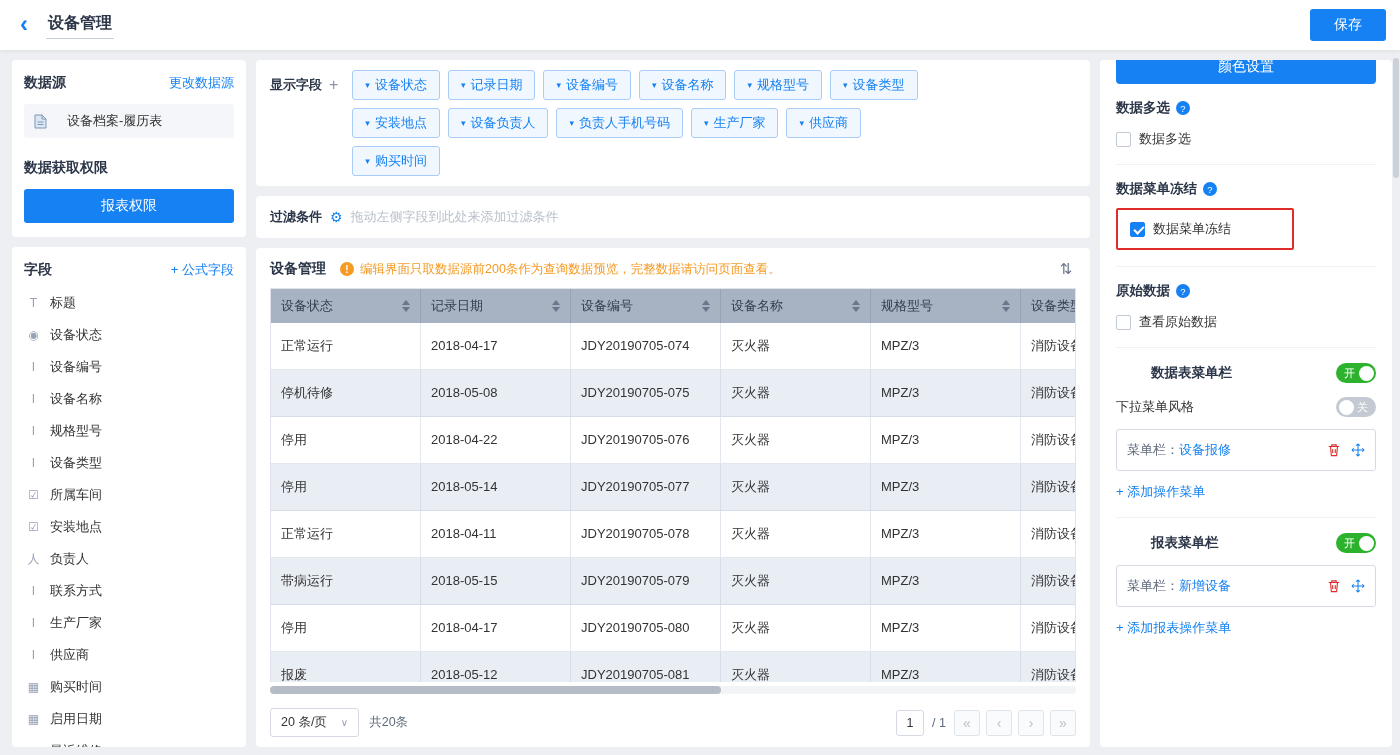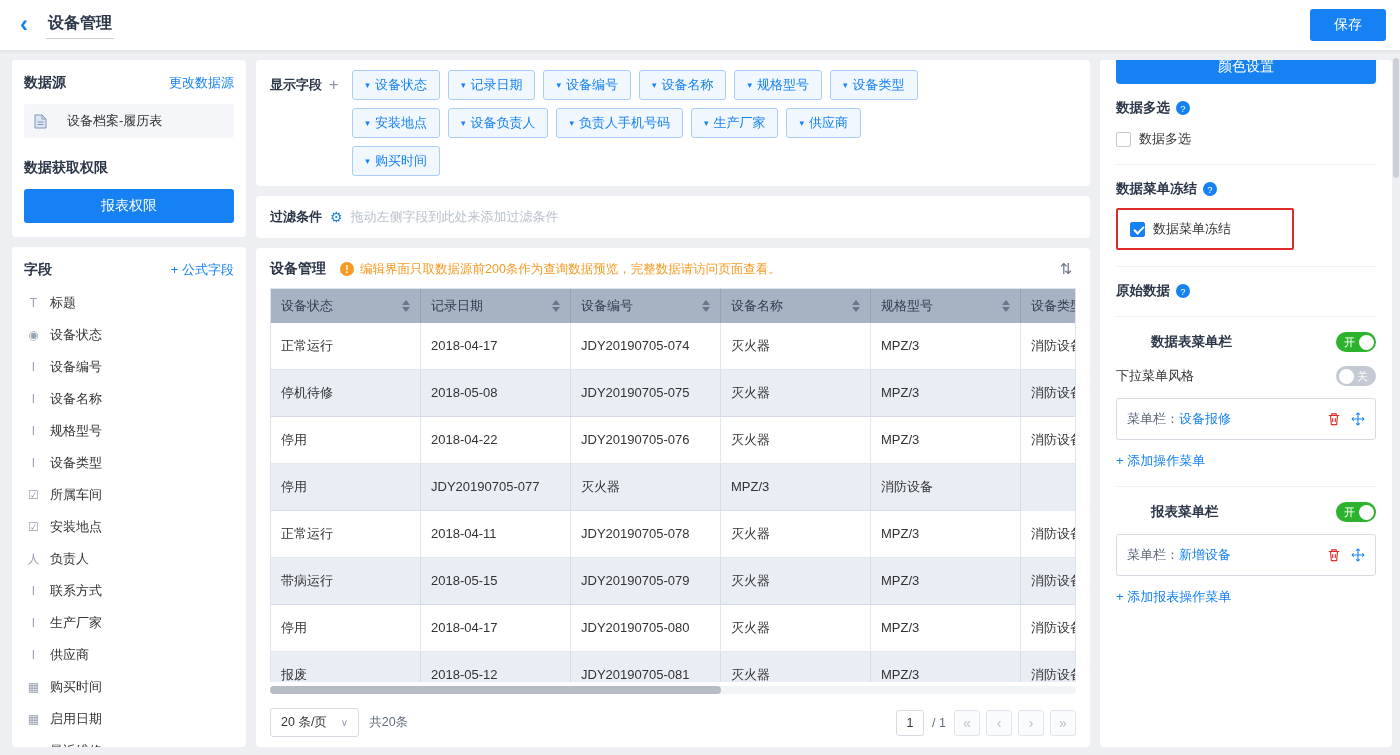--- a/index.html
+++ b/index.html
@@ -342,20 +342,21 @@
               <div class="tr">
                 <div class="td">停用</div>
                 <div class="td">2018-04-22</div>
                 <div class="td">JDY20190705-076</div>
                 <div class="td">灭火器</div>
                 <div class="td">MPZ/3</div>
                 <div class="td">消防设备</div>
               </div>
               <div class="tr even">
                 <div class="td">停用</div>
+                <div class="td">2018-05-14</div>
                 <div class="td">JDY20190705-077</div>
                 <div class="td">灭火器</div>
                 <div class="td">MPZ/3</div>
                 <div class="td">消防设备</div>
               </div>
               <div class="tr">
                 <div class="td">正常运行</div>
                 <div class="td">2018-04-11</div>
                 <div class="td">JDY20190705-078</div>
                 <div class="td">灭火器</div>
@@ -437,20 +438,24 @@
             <span>数据菜单冻结</span>
           </label>
         </div>
       </div>
 
       <div class="sec">
         <div class="sec-title">
           <span>原始数据</span>
           <span class="help">?</span>
         </div>
+        <label class="chk-row">
+          <span class="chk"></span>
+          <span>查看原始数据</span>
+        </label>
       </div>
 
       <div class="sec">
         <div class="sec-row">
           <span class="sec-title">数据表菜单栏</span>
           <span class="toggle on">
             <span class="t-label">开</span>
           </span>
         </div>
         <div class="sub-row">

